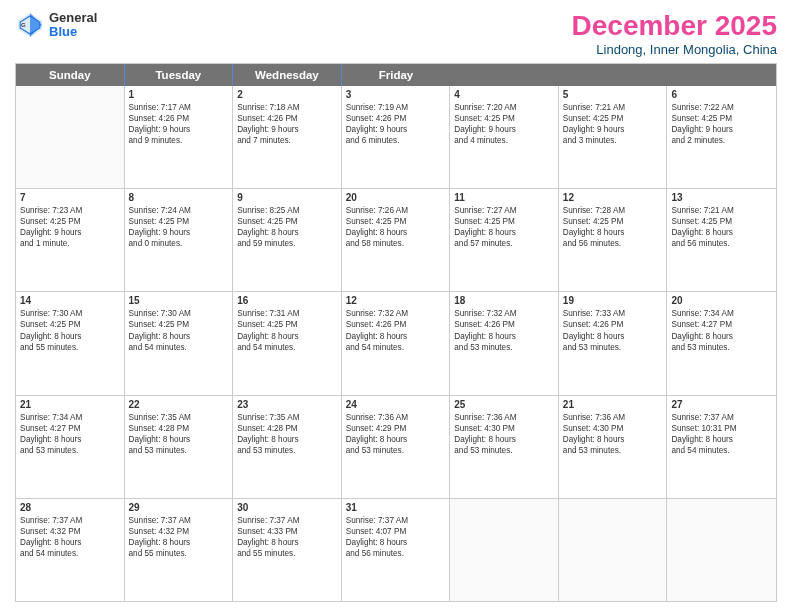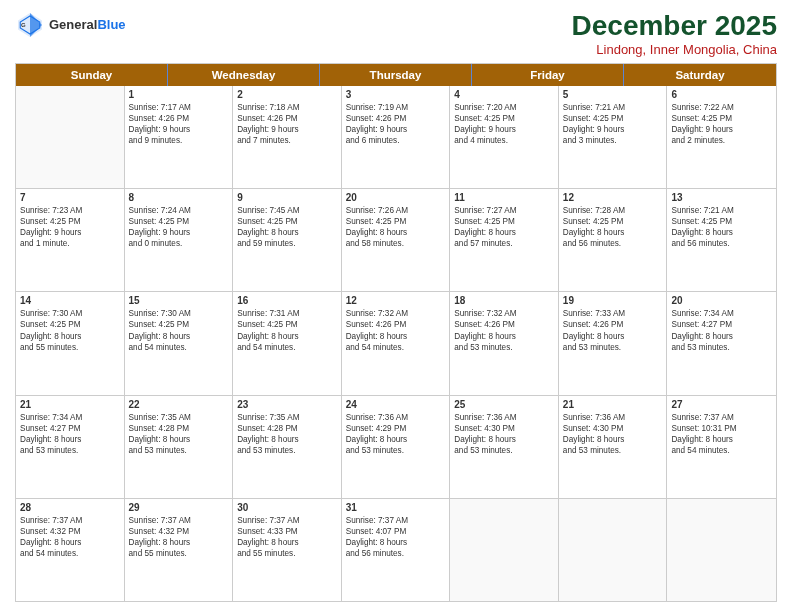--- a/index.html
+++ b/index.html
@@ -23,53 +23,53 @@
       align-items: flex-start;
       margin-bottom: 6px;
     }
     .logo {
       display: flex;
       align-items: center;
       gap: 4px;
     }
     .logo-text {
       display: flex;
-      flex-direction: row;
+      flex-direction: column;
       font-size: 13px;
       font-weight: bold;
       line-height: 1.1;
     }
     .logo-general { color: #333; }
     .logo-blue { color: #1a73e8; }
     .logo-icon {
       width: 30px;
       height: 30px;
     }
     .title-block {
       text-align: right;
     }
     .month-title {
       font-size: 28px;
       font-weight: bold;
-      color: #14532d;
+      color: #ec4899;
     }
     .location {
       font-size: 13px;
-      color: #b91c1c;
+      color: #0c4a6e;
     }
     .calendar {
       flex: 1;
       display: flex;
       flex-direction: column;
       border: 1px solid #ccc;
     }
     .cal-header {
       display: grid;
-      grid-template-columns: repeat(5, 1fr);
-      background: #a16207;
+      grid-template-columns: repeat(7, 1fr);
+      background: #737373;
     }
     .cal-header-cell {
       color: #fff;
       font-size: 11.5px;
       font-weight: bold;
       text-align: center;
       padding: 5px 2px;
       border-right: 1px solid #5a85d6;
     }
     .cal-header-cell:last-child { border-right: none; }
@@ -125,24 +125,23 @@
     </div>
     <div class="title-block">
       <div class="month-title">December 2025</div>
       <div class="location">Lindong, Inner Mongolia, China</div>
     </div>
   </div>
 
   <div class="calendar">
     <div class="cal-header">
     <div class="cal-header-cell">Sunday</div>
+        <div class="cal-header-cell">Tuesday</div>
         <div class="cal-header-cell">Wednesday</div>
-        <div class="cal-header-cell">Thursday</div>
         <div class="cal-header-cell">Friday</div>
-        <div class="cal-header-cell">Saturday</div>
       </div>
     <div class="cal-body">
     <div class="cal-row">
           <div class="cal-cell empty"></div>
           <div class="cal-cell">
             <div class="day-num">1</div>
             <div class="cell-line">Sunrise: 7:17 AM</div>
             <div class="cell-line">Sunset: 4:26 PM</div>
             <div class="cell-line">Daylight: 9 hours</div>
             <div class="cell-line">and 9 minutes.</div>
@@ -193,21 +192,21 @@
           </div>
           <div class="cal-cell">
             <div class="day-num">8</div>
             <div class="cell-line">Sunrise: 7:24 AM</div>
             <div class="cell-line">Sunset: 4:25 PM</div>
             <div class="cell-line">Daylight: 9 hours</div>
             <div class="cell-line">and 0 minutes.</div>
           </div>
           <div class="cal-cell">
             <div class="day-num">9</div>
-            <div class="cell-line">Sunrise: 7:45 AM</div>
+            <div class="cell-line">Sunrise: 8:25 AM</div>
             <div class="cell-line">Sunset: 4:25 PM</div>
             <div class="cell-line">Daylight: 8 hours</div>
             <div class="cell-line">and 59 minutes.</div>
           </div>
           <div class="cal-cell">
             <div class="day-num">20</div>
             <div class="cell-line">Sunrise: 7:26 AM</div>
             <div class="cell-line">Sunset: 4:25 PM</div>
             <div class="cell-line">Daylight: 8 hours</div>
             <div class="cell-line">and 58 minutes.</div>

